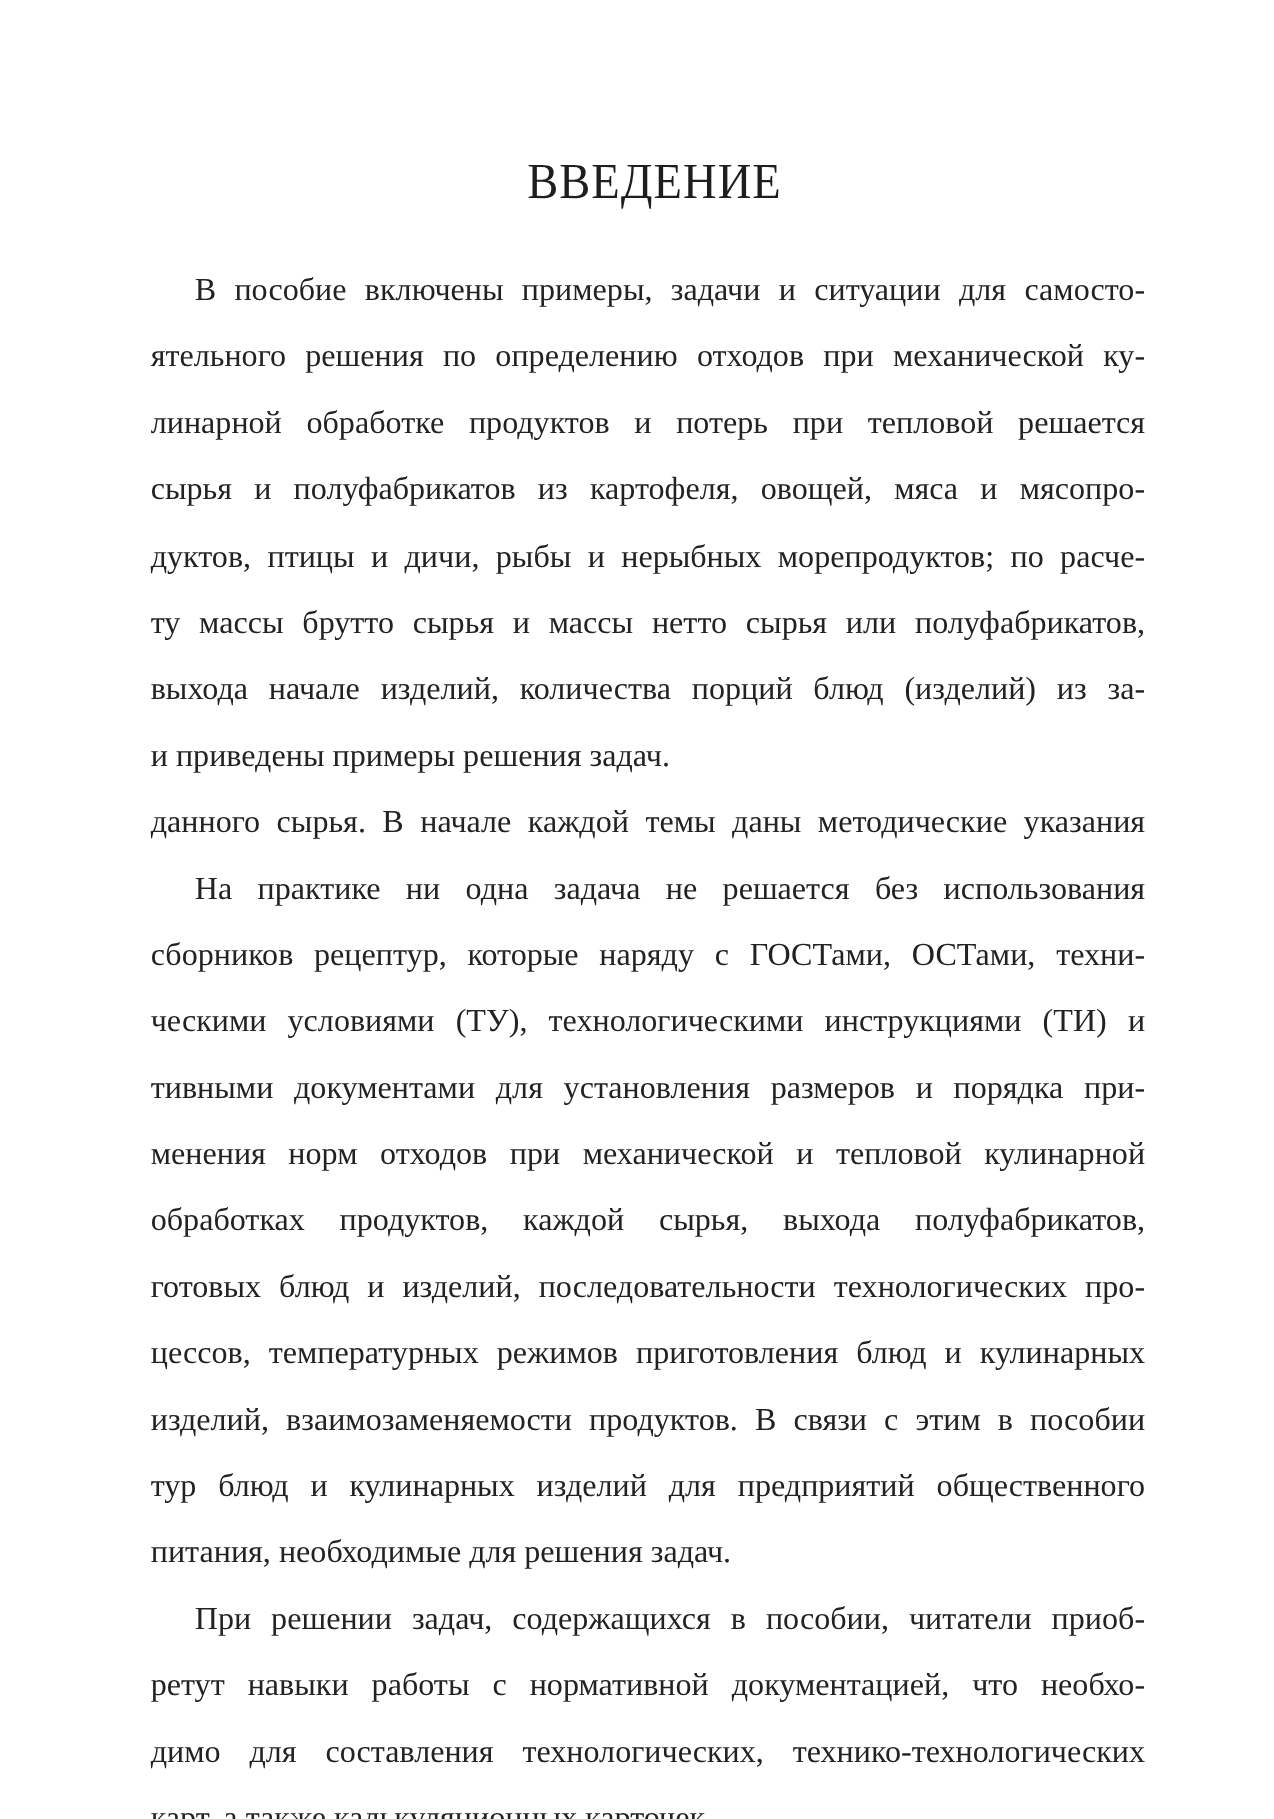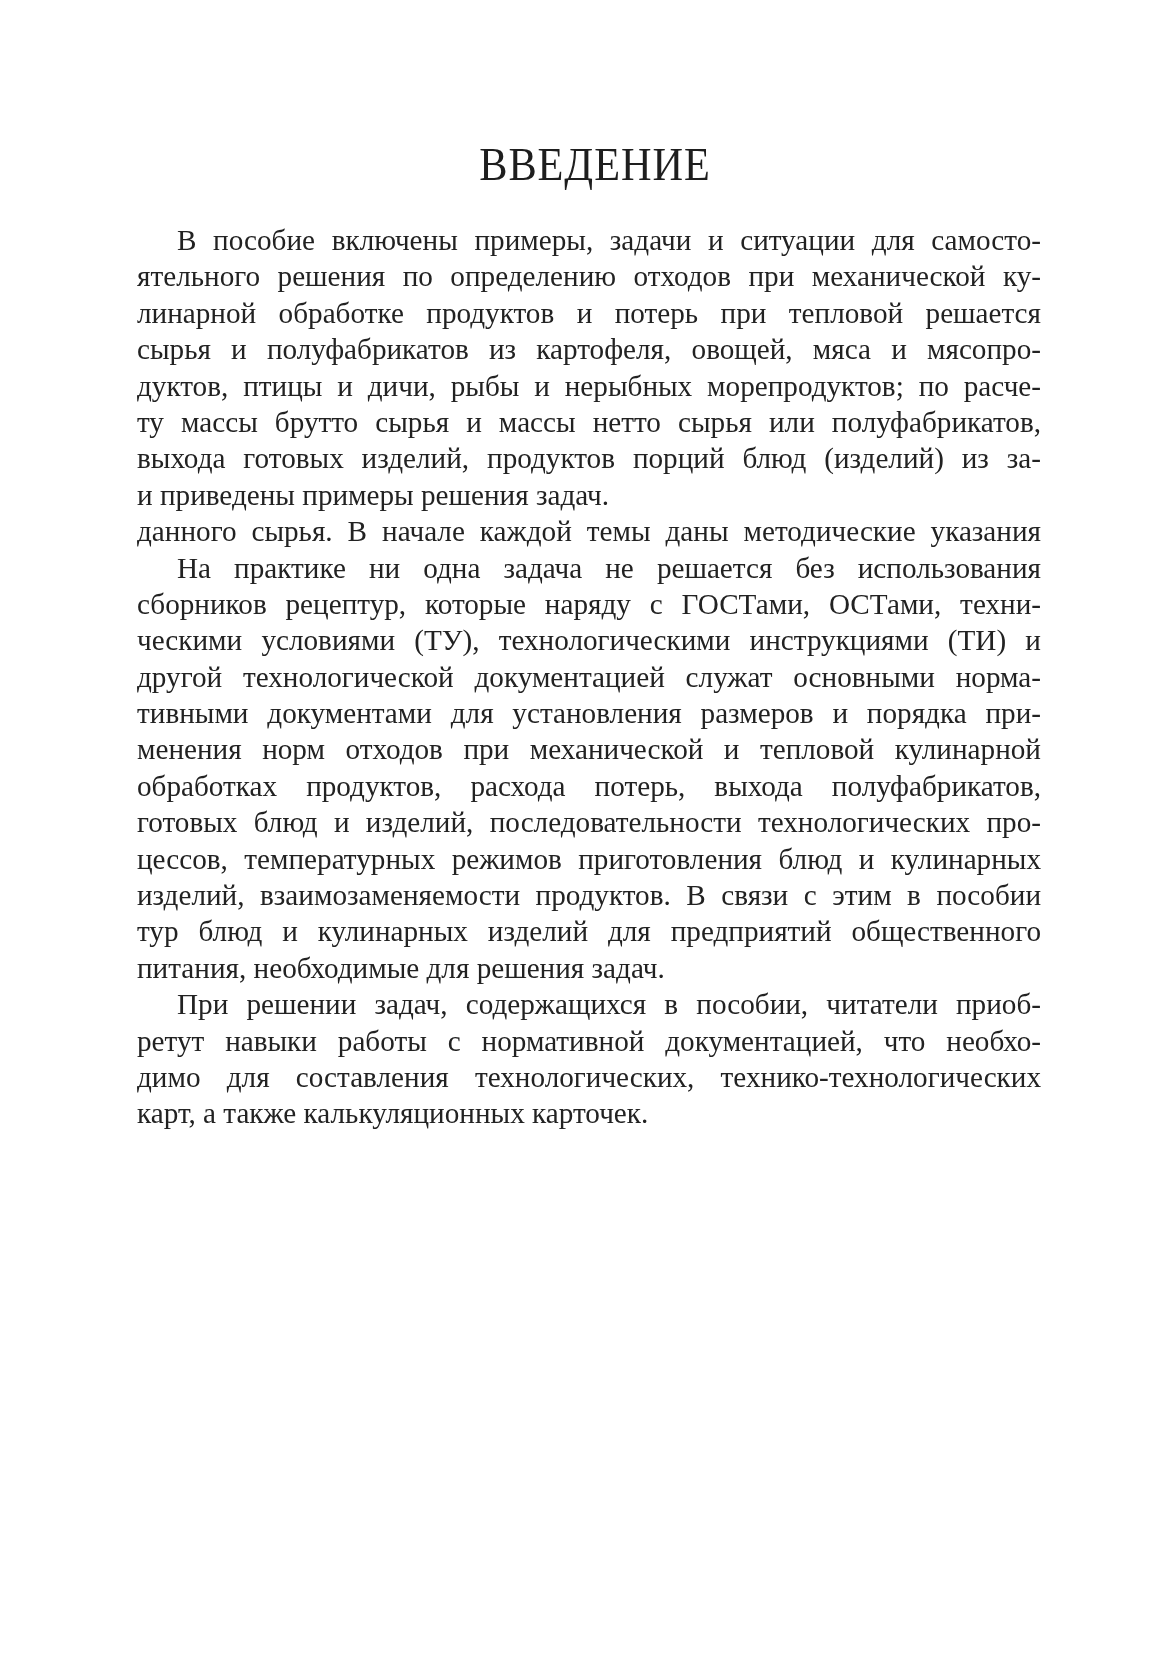--- a/index.html
+++ b/index.html
@@ -15,53 +15,52 @@
       font-weight: normal; margin: 0; color: #1e1e1e;
       transform: scaleX(0.92);
     }
     .body {
       position: absolute; left: 121px; top: 222px; width: 904px;
       font-size: 29.2px; line-height: 36.4px; text-align: justify;
       color: #222222;
     }
     .line {
       display: block; text-align: justify; text-align-last: justify;
-      white-space: nowrap; overflow: visible; height: 36.4px;
+      white-space: nowrap; overflow: visible; height: 36.4px; margin-top: 24px;
     }
     .line.last { text-align-last: left; }
     .line.indent { padding-left: 40px; }
   </style>
 </head>
 <body>
 
 <div class="page">
   <h1 class="title">ВВЕДЕНИЕ</h1>
 
   <div class="body">
 
     <div>
       <span class="line indent">В пособие включены примеры, задачи и ситуации для самосто-</span>
       <span class="line">ятельного решения по определению отходов при механической ку-</span>
       <span class="line">линарной обработке продуктов и потерь при тепловой решается</span>
       <span class="line">сырья и полуфабрикатов из картофеля, овощей, мяса и мясопро-</span>
       <span class="line">дуктов, птицы и дичи, рыбы и нерыбных морепродуктов; по расче-</span>
       <span class="line">ту массы брутто сырья и массы нетто сырья или полуфабрикатов,</span>
-      <span class="line">выхода готовых изделий, продуктов порций блюд (изделий) из за-</span>
+      <span class="line">выхода начале изделий, количества порций блюд (изделий) из за-</span>
       <span class="line last">и приведены примеры решения задач.</span>
       <span class="line">данного сырья. В начале каждой темы даны методические указания</span>
     </div>
 
     <div>
       <span class="line indent">На практике ни одна задача не решается без использования</span>
       <span class="line">сборников рецептур, которые наряду с ГОСТами, ОСТами, техни-</span>
       <span class="line">ческими условиями (ТУ), технологическими инструкциями (ТИ) и</span>
-      <span class="line">другой технологической документацией служат основными норма-</span>
       <span class="line">тивными документами для установления размеров и порядка при-</span>
       <span class="line">менения норм отходов при механической и тепловой кулинарной</span>
-      <span class="line">обработках продуктов, расхода потерь, выхода полуфабрикатов,</span>
+      <span class="line">обработках продуктов, каждой сырья, выхода полуфабрикатов,</span>
       <span class="line">готовых блюд и изделий, последовательности технологических про-</span>
       <span class="line">цессов, температурных режимов приготовления блюд и кулинарных</span>
       <span class="line">изделий, взаимозаменяемости продуктов. В связи с этим в пособии</span>
       <span class="line">тур блюд и кулинарных изделий для предприятий общественного</span>
       <span class="line last">питания, необходимые для решения задач.</span>
     </div>
 
     <div>
       <span class="line indent">При решении задач, содержащихся в пособии, читатели приоб-</span>
       <span class="line">ретут навыки работы с нормативной документацией, что необхо-</span>

